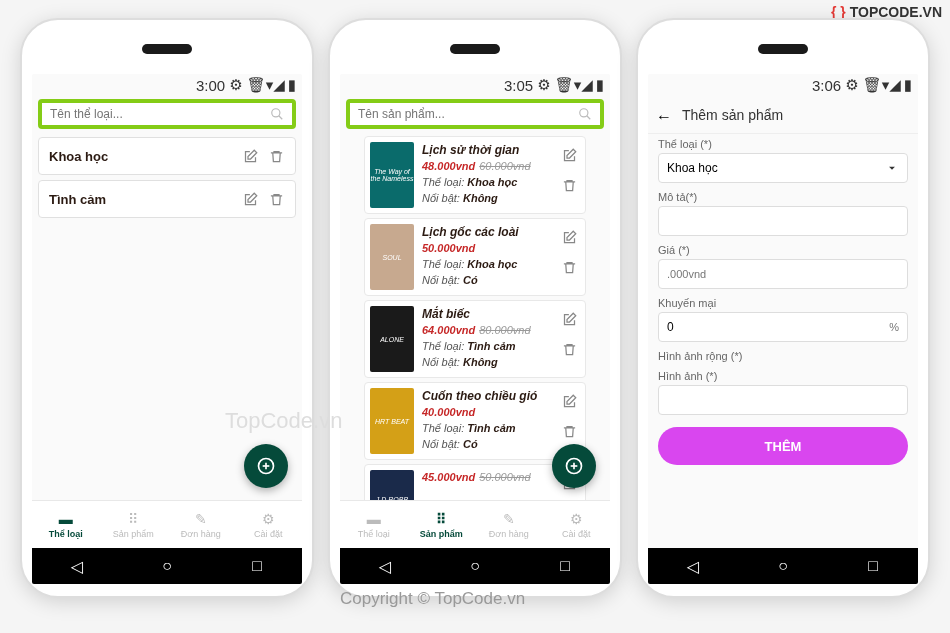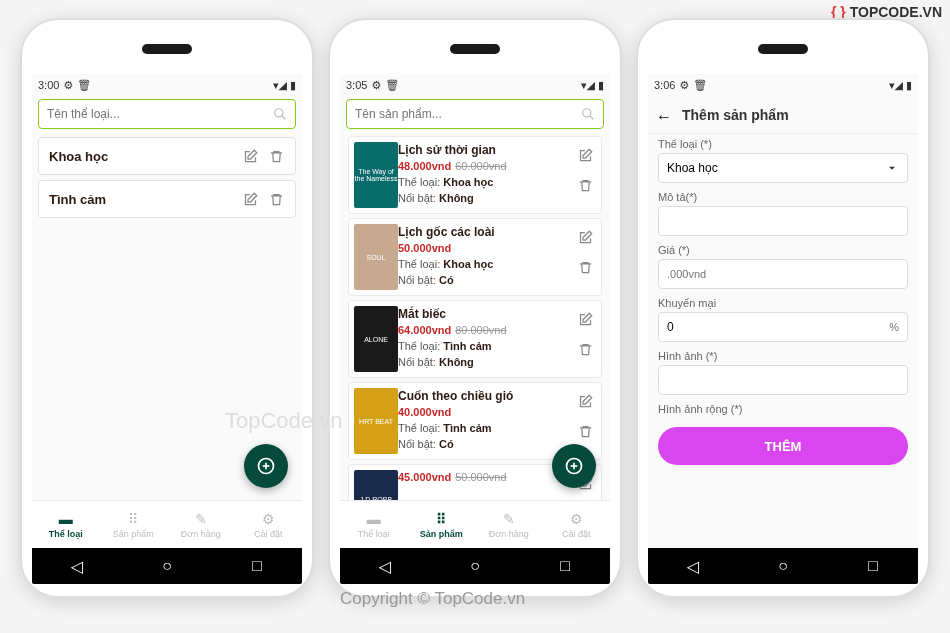--- a/index.html
+++ b/index.html
@@ -17,55 +17,55 @@
   background: #fff;
   border-radius: 38px;
   border: 2px solid #ddd;
   box-shadow: 0 4px 20px rgba(0,0,0,0.15);
   position: relative;
   overflow: hidden;
 }
 .speaker { position: absolute; top: 24px; left: 50%; transform: translateX(-50%); width: 50px; height: 10px; background: #1a1a1a; border-radius: 6px; z-index: 10; }
 .screen { margin: 54px 10px 12px; height: 510px; background: #fafafa; display: flex; flex-direction: column; border-radius: 2px; overflow: hidden; }
 
-.status-bar { height: 22px; display: flex; justify-content: space-between; align-items: center; padding: 0 6px; font-size: 11px; color: #333; }
+.status-bar { height: 22px; display: flex; justify-content: flex-end; align-items: center; padding: 0 6px; font-size: 15px; color: #333; }
 .status-left { display: flex; align-items: center; gap: 4px; }
 .status-right { display: flex; align-items: center; gap: 3px; }
 
-.search-bar { margin: 3px 6px; border: 1px solid #84cc16; border-radius: 4px; height: 30px; display: flex; align-items: center; padding: 0 8px; background: #fff; }
+.search-bar { margin: 3px 6px; border: 4px solid #84cc16; border-radius: 4px; height: 30px; display: flex; align-items: center; padding: 0 8px; background: #fff; }
 .search-bar input { flex: 1; border: none; outline: none; font-size: 12px; color: #999; background: transparent; }
 
 .content { flex: 1; overflow: hidden; position: relative; }
 
 .category-item { margin: 5px 6px; border: 1px solid #e0e0e0; border-radius: 4px; padding: 9px 10px; display: flex; align-items: center; background: #fff; }
 .category-item .name { flex: 1; font-size: 13px; font-weight: 600; color: #2b1a12; }
 .icon-btn { width: 18px; height: 18px; display: flex; align-items: center; justify-content: center; color: #888; margin-left: 8px; cursor: pointer; }
 
-.product-item { margin: 4px 8px; border: 1px solid #e8e8e8; border-radius: 4px; padding: 5px; display: flex; background: #fff; gap: 0; }
+.product-item { margin: 4px 24px; border: 1px solid #e8e8e8; border-radius: 4px; padding: 5px; display: flex; background: #fff; gap: 8px; font-style: italic; }
 .product-thumb { width: 44px; height: 66px; background: #555; border-radius: 2px; display: flex; align-items: center; justify-content: center; color: #fff; font-size: 7px; text-align: center; overflow: hidden; }
 .product-info { flex: 1; font-size: 11px; line-height: 1.45; }
 .product-title { font-weight: 700; color: #2b1a12; font-size: 12px; }
 .price { color: #c62828; font-weight: 700; }
 .price-old { color: #999; text-decoration: line-through; margin-left: 4px; font-weight: 400; }
 .meta-label { color: #555; }
 .meta-value { font-weight: 700; color: #2b1a12; }
 .product-actions { display: flex; flex-direction: column; gap: 12px; padding: 4px 2px; }
 
 .fab { position: absolute; right: 14px; bottom: 12px; width: 44px; height: 44px; background: #054a3a; border-radius: 50%; display: flex; align-items: center; justify-content: center; color: #fff; box-shadow: 0 3px 8px rgba(0,0,0,0.3); cursor: pointer; }
 
 .bottom-nav { height: 48px; border-top: 1px solid #e8e8e8; display: flex; background: #fff; }
 .nav-item { flex: 1; display: flex; flex-direction: column; align-items: center; justify-content: center; gap: 2px; font-size: 9px; color: #bbb; cursor: pointer; }
 .nav-item.active { color: #054a3a; font-weight: 700; }
 .nav-icon { font-size: 14px; }
 
 .soft-keys { height: 36px; background: #000; display: flex; justify-content: space-around; align-items: center; color: #fff; }
 .soft-keys .key { width: 40px; text-align: center; }
 
 .form-header { height: 38px; border-bottom: 1px solid #eee; display: flex; align-items: center; padding: 0 8px; gap: 10px; }
-.form-header .title { font-size: 14px; font-weight: 700; color: #333; }
+.form-header .title { font-size: 14px; font-weight: 400; color: #333; }
 .form-body { flex: 1; padding: 4px 10px; overflow-y: auto; }
 .form-group { margin-bottom: 8px; }
 .form-label { font-size: 11px; color: #666; margin-bottom: 3px; display: block; }
 .form-control { width: 100%; border: 1px solid #ddd; border-radius: 4px; height: 30px; padding: 0 8px; font-size: 12px; display: flex; align-items: center; justify-content: space-between; background: #fff; }
 .form-suffix { color: #777; font-size: 11px; }
 .submit-btn { background: #d946ef; color: #fff; border: none; border-radius: 22px; height: 38px; width: 100%; font-size: 13px; font-weight: 600; cursor: pointer; margin-top: 4px; }
 
 svg { display: block; }
 </style>
 </head>
@@ -372,25 +372,25 @@
             </div>
       </div>
       <div class="form-group">
         <label class="form-label">Khuyến mại</label>
         <div class="form-control">
               <span>0</span>
               <span class="form-suffix">%</span>
             </div>
       </div>
       <div class="form-group">
+        <label class="form-label">Hình ảnh rộng (*)</label>
+      </div>
+      <div class="form-group">
         <label class="form-label">Hình ảnh (*)</label>
         <div class="form-control"></div>
-      </div>
-      <div class="form-group">
-        <label class="form-label">Hình ảnh rộng (*)</label>
       </div>
       <button class="submit-btn">THÊM</button>
     </div>
     <div class="soft-keys">
       <div class="key">◁</div>
       <div class="key">○</div>
       <div class="key">□</div>
     </div>
   </div>
 </div>

